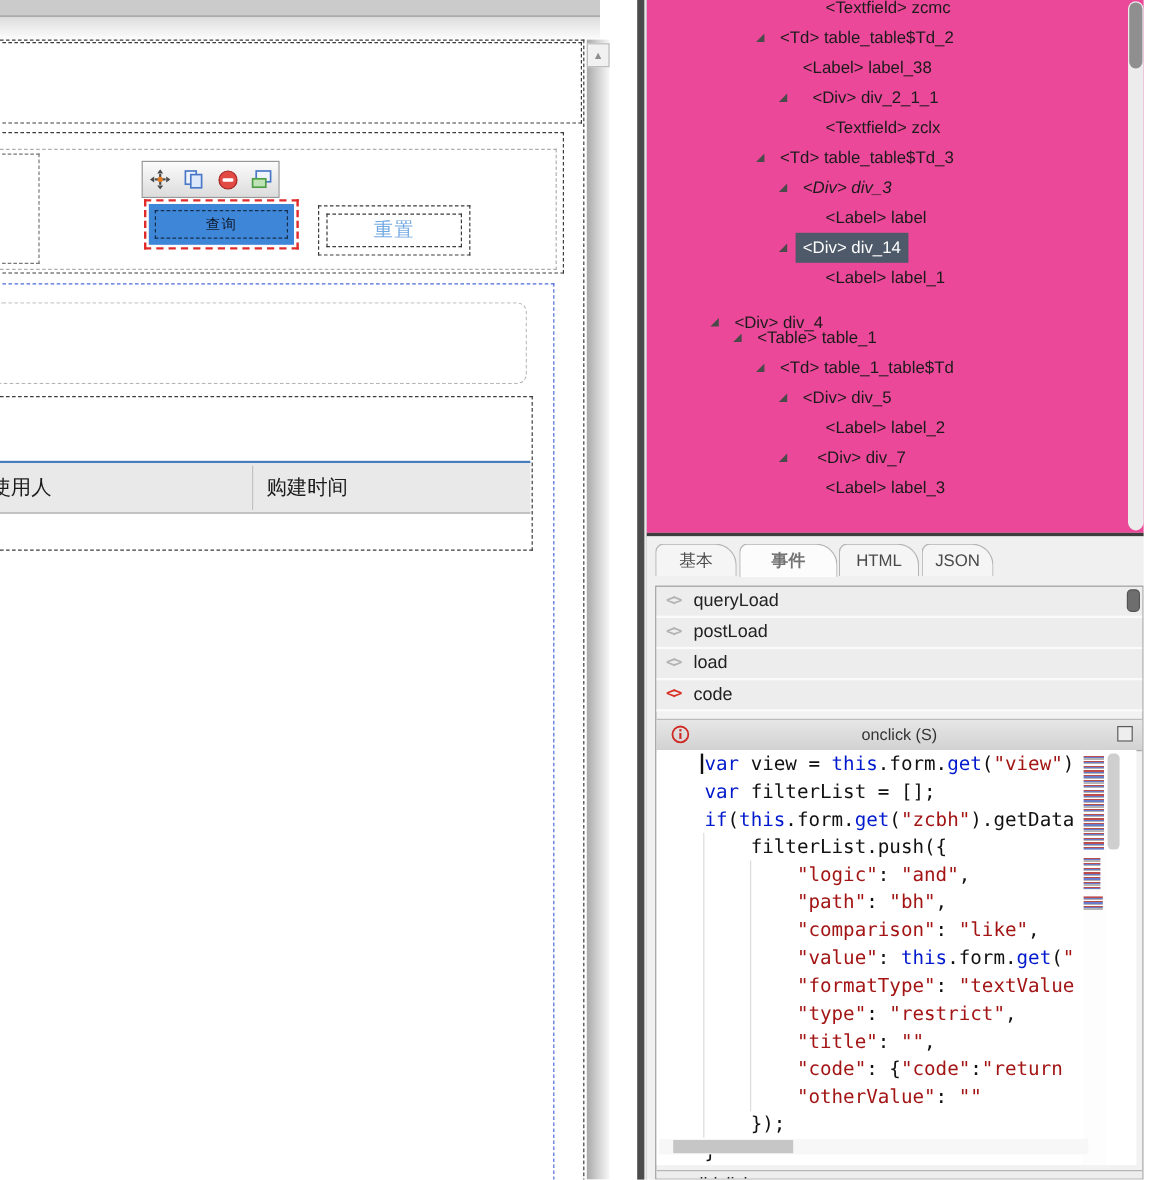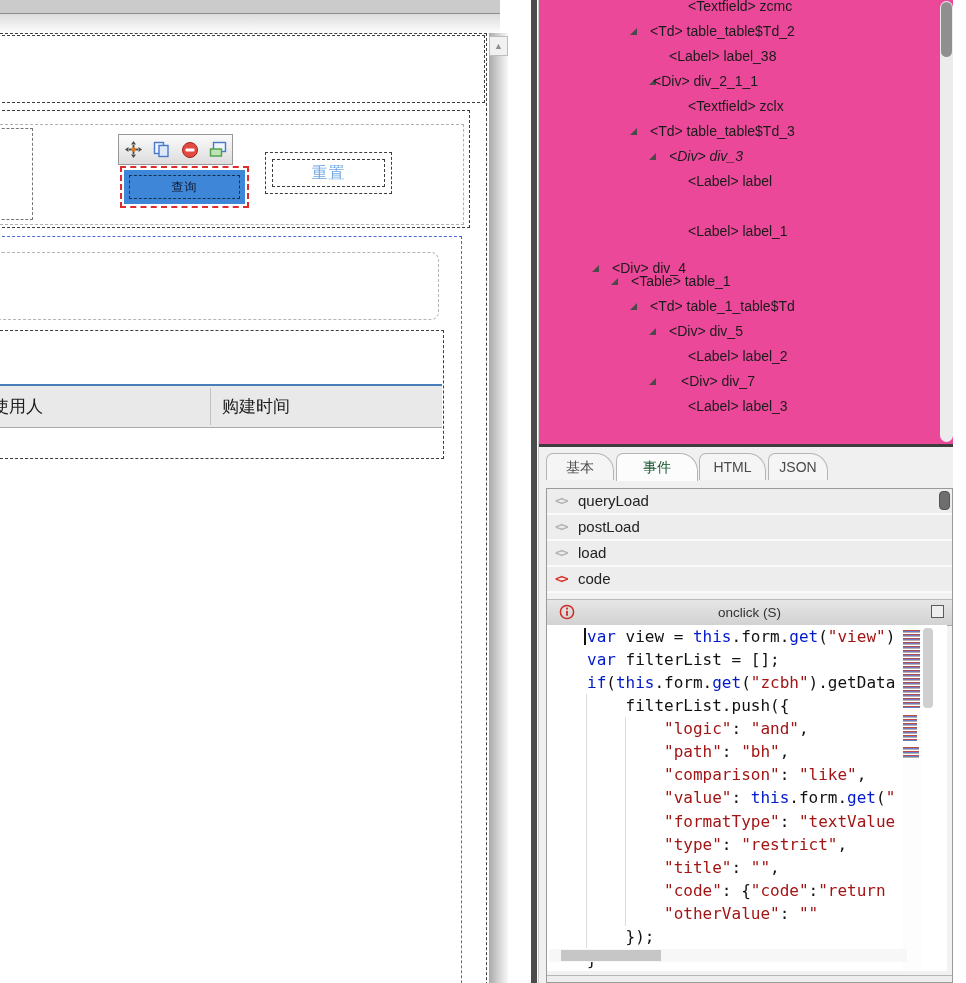--- a/index.html
+++ b/index.html
@@ -21,21 +21,21 @@
   .grid-outline{left:-5px;top:330px;width:447px;height:127px;}
 
   .toolbar{position:absolute;left:118px;top:134px;width:115px;height:31px;border:1px solid #979797;
            background:linear-gradient(#fbfbfb,#dcdcdc);display:flex;align-items:center;justify-content:space-around;box-sizing:border-box;}
   .tb-btn{width:25px;height:25px;display:flex;align-items:center;justify-content:center;border:1px solid transparent;border-radius:3px;}
 
   .query-outer{position:absolute;left:120px;top:166px;width:129px;height:42px;border:2px dashed #e02b2b;box-sizing:border-box;}
   .query-btn{position:absolute;left:2px;top:2px;right:2px;bottom:2px;background:#3e86d7;display:flex;align-items:center;justify-content:center;}
   .query-inner{position:absolute;left:5px;top:5px;right:5px;bottom:5px;border:1px dashed #15304d;}
   .query-label{color:#0f172a;font-size:12px;letter-spacing:1px;position:relative;}
-  .reset-outer{position:absolute;left:265px;top:152px;width:127px;height:42px;border:1px dashed #3c3c3c;box-sizing:border-box;}
+  .reset-outer{position:absolute;left:265px;top:171px;width:127px;height:42px;border:1px dashed #3c3c3c;box-sizing:border-box;}
   .reset-inner{position:absolute;left:6px;top:6px;right:6px;bottom:6px;border:1px dashed #3c3c3c;background:#fff;
                display:flex;align-items:center;justify-content:center;}
   .reset-label{color:#73a9e3;font-size:16px;letter-spacing:1px;}
 
   .grid-topline{position:absolute;left:-5px;top:384px;width:447px;height:2px;background:#4a7ebb;}
   .grid-header{position:absolute;left:-5px;top:386px;width:447px;height:41px;background:#e9e9e9;border-bottom:1px solid #a8a8a8;overflow:hidden;}
   .gh-col{position:absolute;top:0;height:41px;line-height:41px;font-size:17px;color:#1c1c1c;white-space:nowrap;}
   .gh-col1{left:-3px;}
   .gh-col2{left:227px;}
   .gh-divider{position:absolute;left:215px;top:2px;width:1px;height:37px;background:#c2c2c2;}
@@ -54,21 +54,21 @@
   .tree-label{position:absolute;top:0;}
   .tree-label.sel{background:#4e5a6a;color:#fff;padding:0 6px;margin-left:-6px;}
   .tri{position:absolute;top:9px;width:0;height:0;border-left:7px solid transparent;border-bottom:7px solid #4a4a4a;}
   .tree-scroll-track{position:absolute;left:401px;top:1px;width:13px;height:441px;background:#ececec;border-radius:7px;}
   .tree-scroll-thumb{position:absolute;left:1px;top:1px;width:11px;height:55px;background:#8f8f8f;border-radius:6px;}
   .h-divider{position:absolute;left:0;top:444px;width:414px;height:3px;background:#3d3d3d;}
 
   .props-panel{position:absolute;left:0;top:447px;width:414px;height:536px;background:#f0f0f0;overflow:hidden;}
   .tab{position:absolute;top:6px;height:27px;line-height:27px;text-align:center;font-size:14px;color:#4a4a4a;
        background:#f5f5f5;border:1px solid #b5b5b5;border-bottom:none;border-radius:7px 18px 0 0;box-sizing:border-box;cursor:default;}
-  .tab.active{background:#fcfcfc;color:#14532d;z-index:2;height:28px;}
+  .tab.active{background:#fcfcfc;color:#737373;z-index:2;height:28px;font-weight:bold;}
 
   .ev-list{position:absolute;left:7px;top:41px;width:407px;height:495px;border:1px solid #9a9a9a;background:#f2f2f2;box-sizing:border-box;overflow:hidden;}
   .ev-row{position:absolute;left:0;width:405px;height:24px;line-height:24px;background:#ededed;border-bottom:2px solid #fafafa;font-size:15px;color:#222;}
   .ev-icon{position:absolute;left:8px;top:0;font-weight:bold;font-size:13px;letter-spacing:-2px;color:#b3b3b3;font-family:"DejaVu Sans Mono",monospace;}
   .ev-icon.red{color:#d93025;}
   .ev-name{position:absolute;left:31px;top:0;}
   .ev-scroll-thumb{position:absolute;right:2px;top:2px;width:9px;height:17px;background:#6e6e6e;border-radius:4px;border:1px solid #555;}
 
   .onclick-header{position:absolute;left:0;top:110px;width:405px;height:25px;background:linear-gradient(#e6e6e6,#d2d2d2);
        border-bottom:1px solid #aaa;border-top:1px solid #bbb;}
@@ -176,35 +176,39 @@
       </div>
       <div class="tree-row" style="top: 19px;">
         <span class="tri" style="left: 91px;"></span>
         <span class="tree-label" style="left: 111px;">&lt;Td&gt; table_table$Td_2</span>
       </div>
       <div class="tree-row" style="top: 44px;">
         <span class="tree-label" style="left: 130px;">&lt;Label&gt; label_38</span>
       </div>
       <div class="tree-row" style="top: 69px;">
         <span class="tri" style="left: 110px;"></span>
-        <span class="tree-label" style="left: 114px;">&lt;Div&gt; div_2_1_1</span>
+        <span class="tree-label" style="left: 138px;">&lt;Div&gt; div_2_1_1</span>
       </div>
       <div class="tree-row" style="top: 94px;">
         <span class="tree-label" style="left: 149px;">&lt;Textfield&gt; zclx</span>
       </div>
       <div class="tree-row" style="top: 119px;">
         <span class="tri" style="left: 91px;"></span>
         <span class="tree-label" style="left: 111px;">&lt;Td&gt; table_table$Td_3</span>
       </div>
       <div class="tree-row" style="top: 144px;">
         <span class="tri" style="left: 110px;"></span>
         <span class="tree-label" style="left: 130px; font-style: italic;">&lt;Div&gt; div_3</span>
       </div>
       <div class="tree-row" style="top: 169px;">
         <span class="tree-label" style="left: 149px;">&lt;Label&gt; label</span>
+      </div>
+      <div class="tree-row" style="top: 194px;">
+        <span class="tri" style="left: 110px;"></span>
+        <span class="tree-label sel" style="left: 130px;">&lt;Div&gt; div_14</span>
       </div>
       <div class="tree-row" style="top: 219px;">
         <span class="tree-label" style="left: 149px;">&lt;Label&gt; label_1</span>
       </div>
       <div class="tree-row" style="top: 256px;">
         <span class="tri" style="left: 53px;"></span>
         <span class="tree-label" style="left: 73px;">&lt;Div&gt; div_4</span>
       </div>
       <div class="tree-row" style="top: 269px;">
         <span class="tri" style="left: 72px;"></span>

